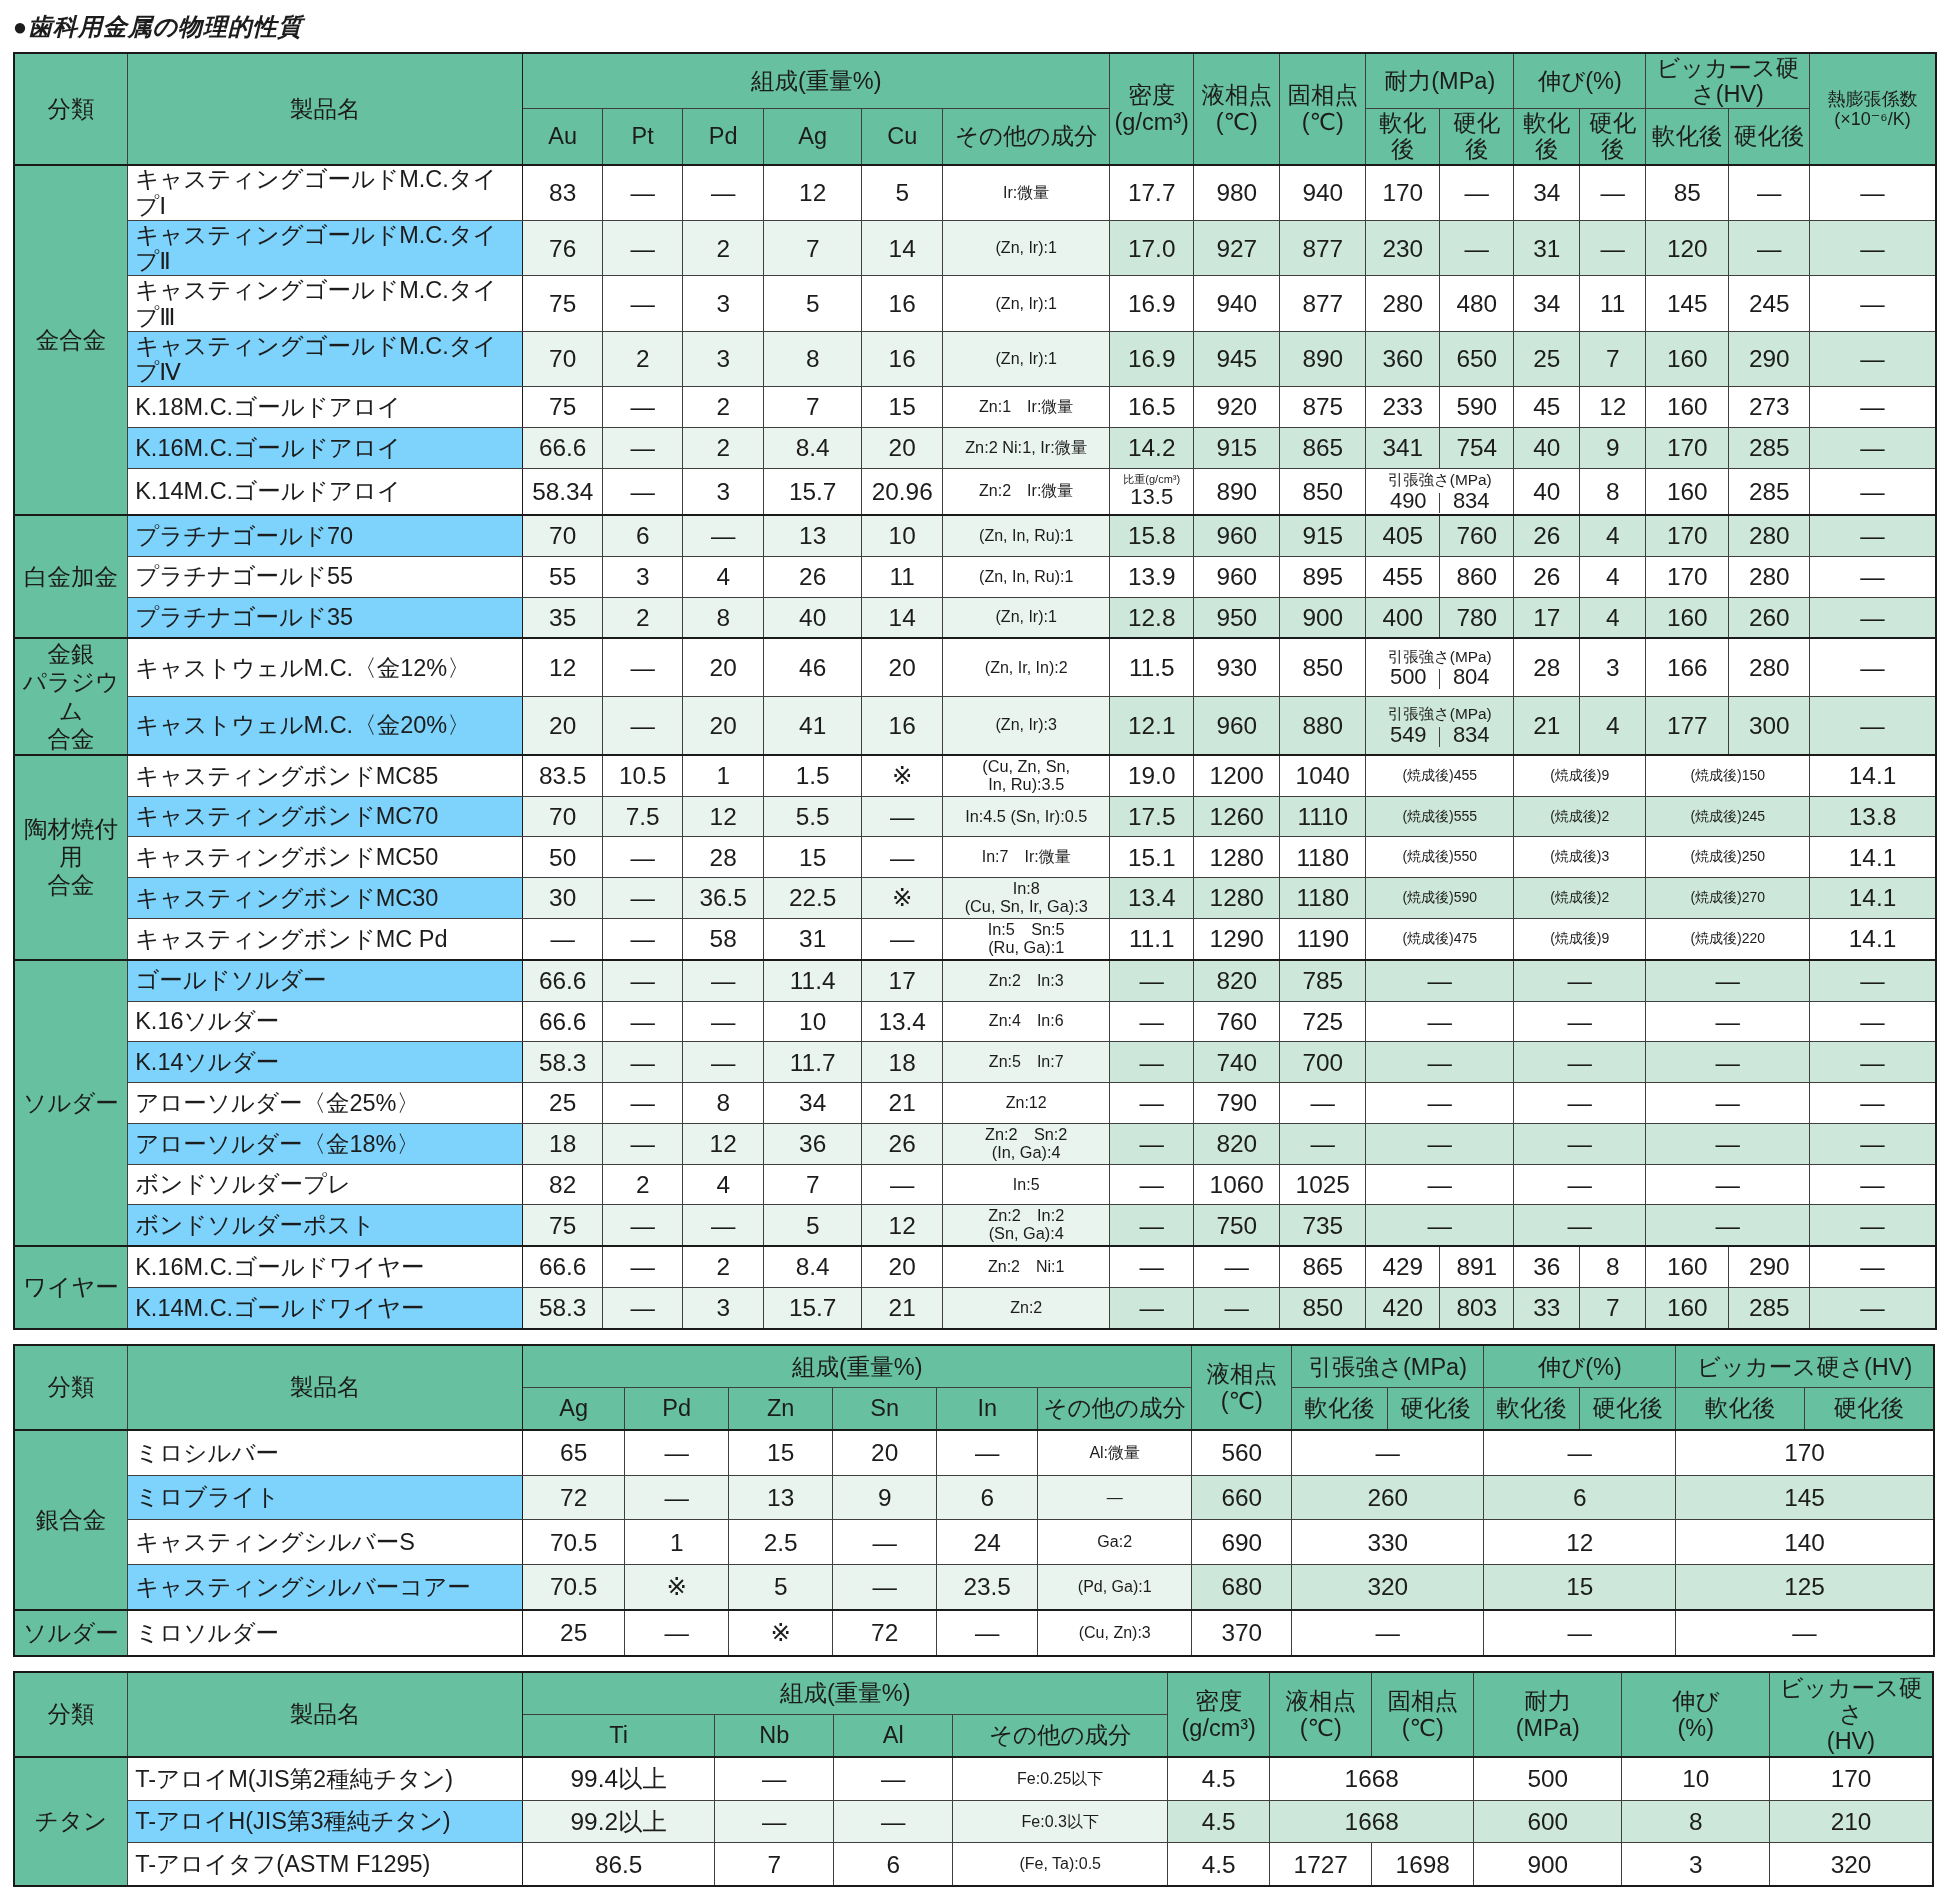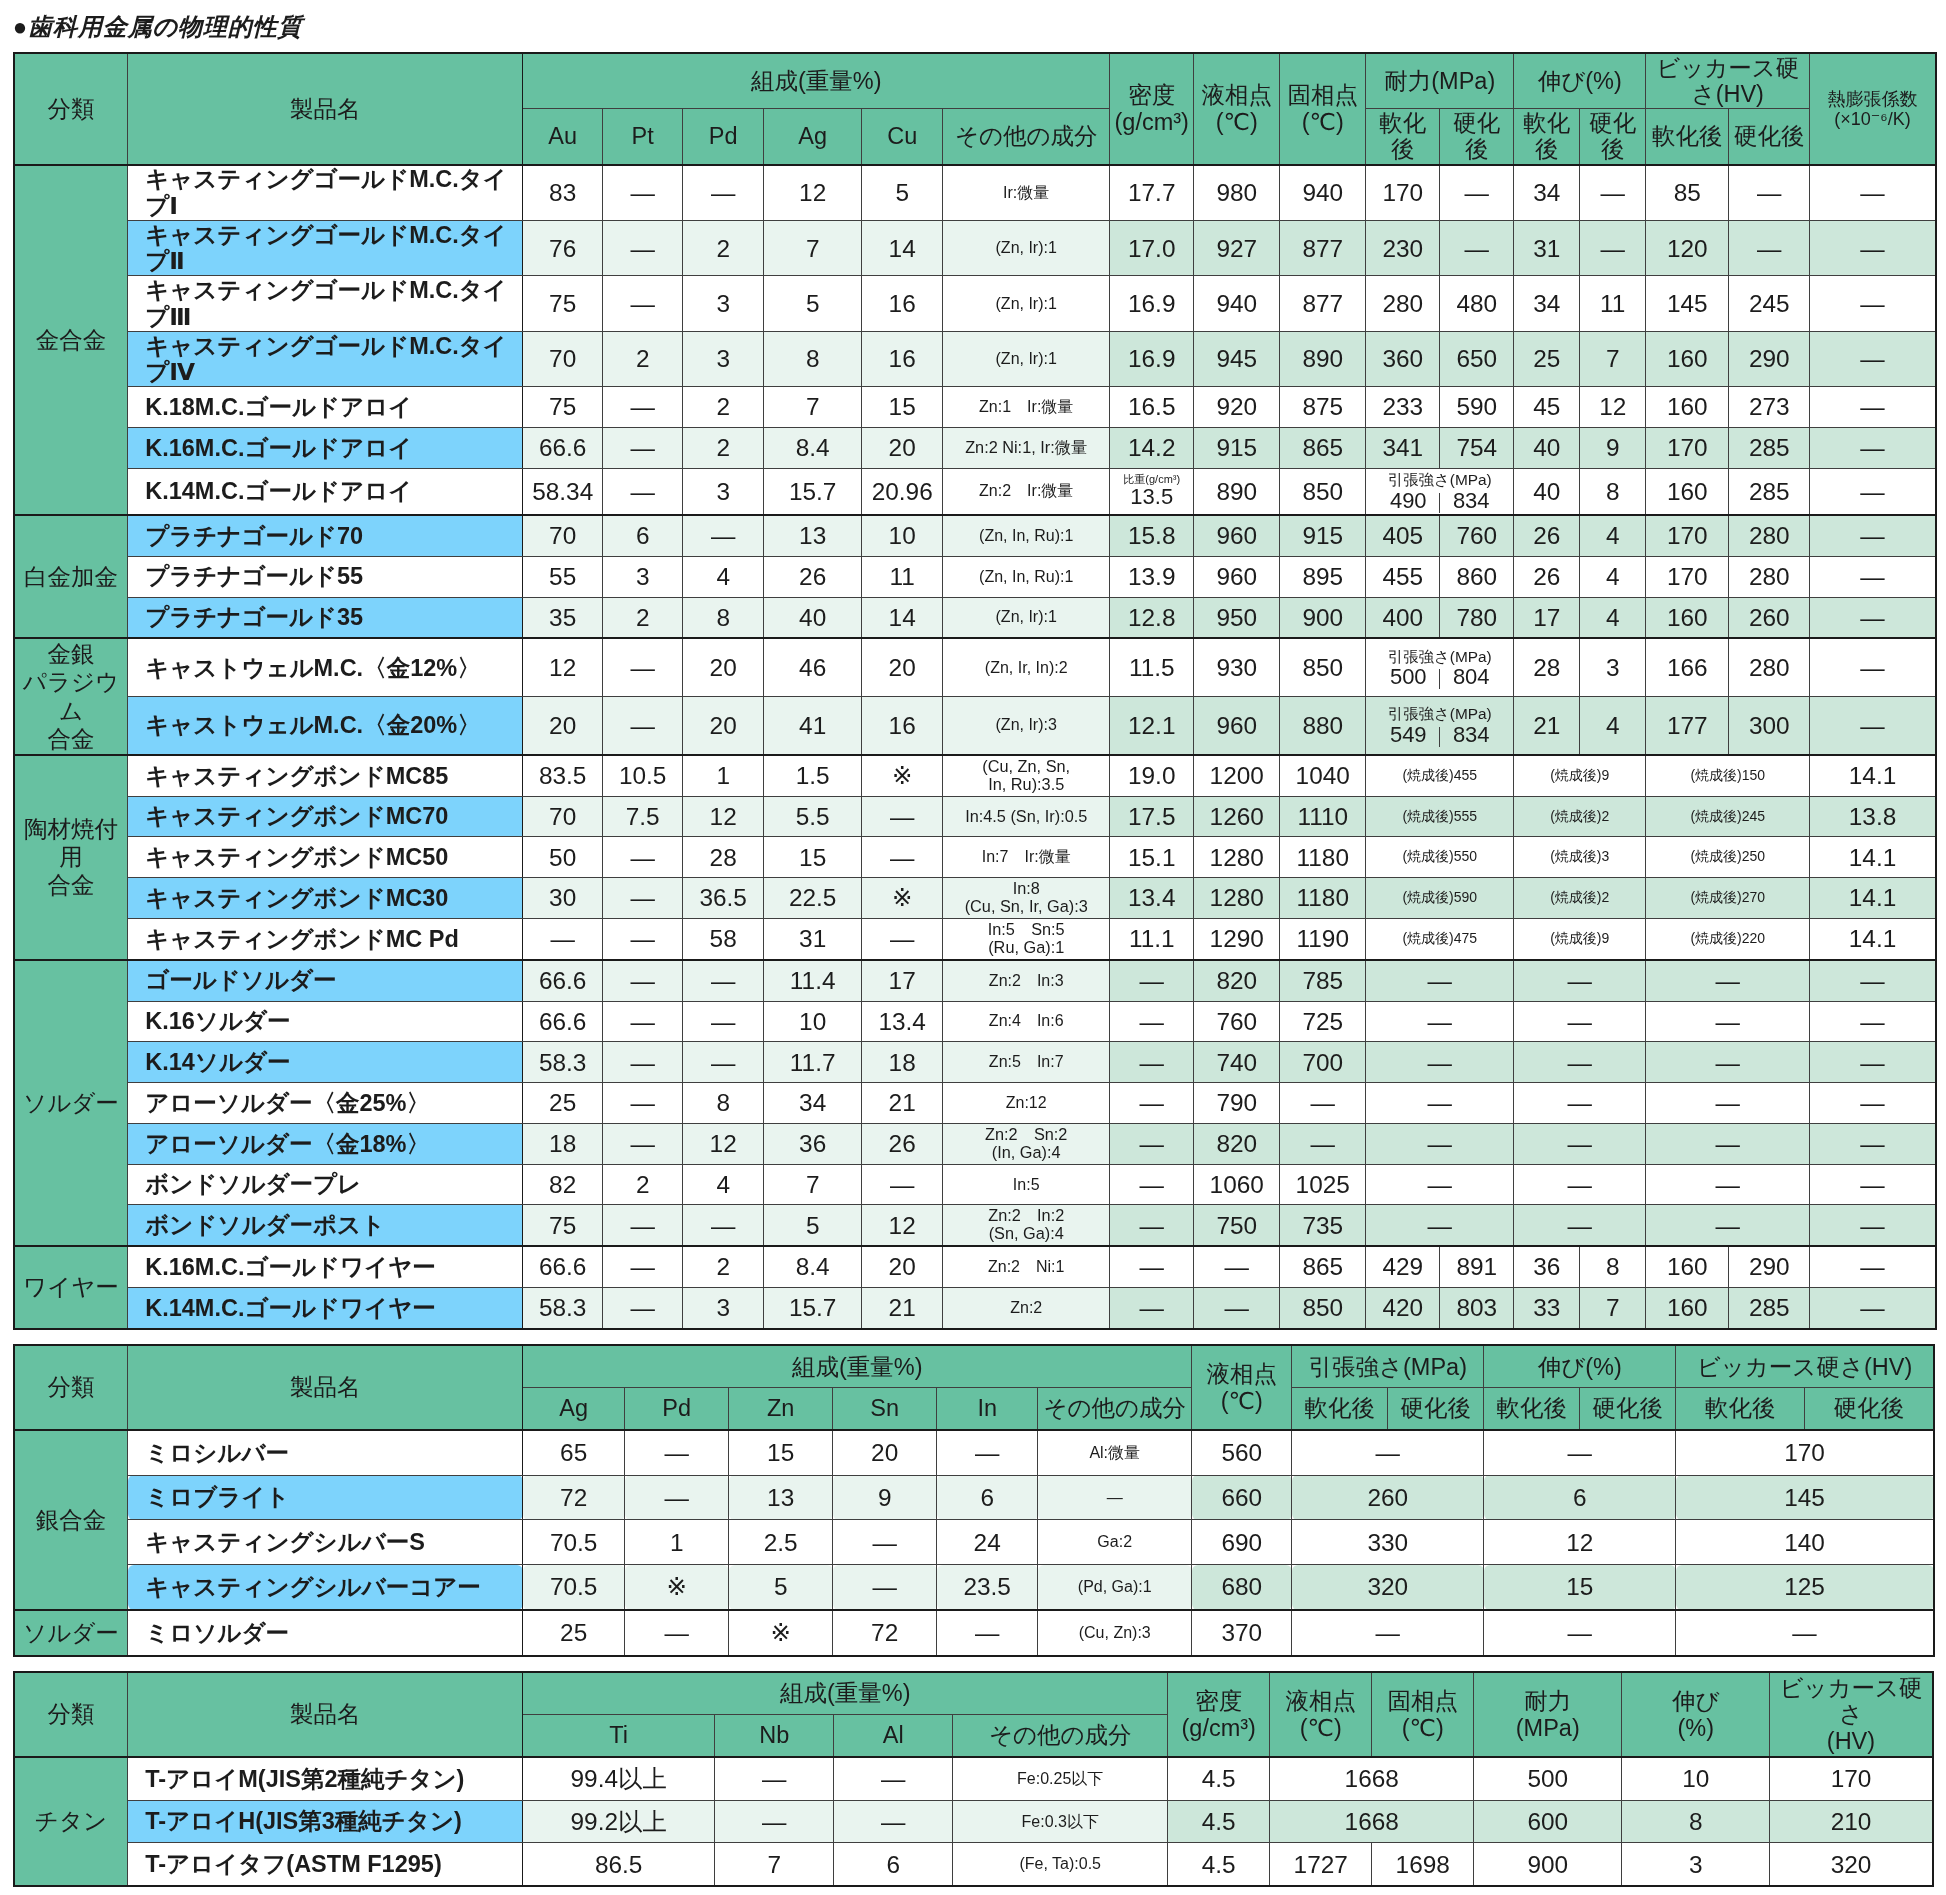--- a/index.html
+++ b/index.html
@@ -42,22 +42,22 @@
   th.xs{font-size:18px;line-height:1.12;}
   th.nmh{border-right:1.8px solid #1a1a1a;}
   th.glabel{
     background:#67c1a1;
     font-weight:normal;
     font-size:23.5px;
     line-height:1.2;
   }
   td.pname{
     text-align:left;
-    padding-left:17px;
-    font-weight:bold;
+    padding-left:7px;
+    font-weight:normal;
     font-size:23.5px;
     border-right:1.8px solid #1a1a1a;
     white-space:normal;
   }
   tbody td{font-size:24.4px;height:38px;}
   tr.alt td.pname{background:#7dd3fc;}
   td.comp.tint{background:#e9f4ef;}
   td.prop.tint{background:#cde7da;}
   tr.gs td, tr.gs th{border-top:2.7px solid #1a1a1a;}
   td.oc{font-size:16px;}
@@ -65,21 +65,21 @@
   td.md{font-size:14px;}
   td.pairc .ph{font-size:15.4px;line-height:1;margin-top:2.7px;}
   td.pairc .pv{
     display:flex;align-items:flex-end;justify-content:center;
     gap:12.7px;font-size:22px;line-height:1.15;
   }
   .vd{display:inline-block;width:0.9px;height:20px;background:#3f3f3f;}
   td.stackc .st1{font-size:11px;line-height:1.1;}
   td.stackc .st2{font-size:22px;line-height:1.1;}
   
-  table.t2 tbody td{height:42px;border-radius:6px;}
+  table.t2 tbody td{height:42px;}
   table.t2 thead th{height:39px;}
   table.t3 tbody td{height:40px;}
   table.t3 thead th{height:39px;}
 </style>
 </head>
 <body>
 
 <div class="page-title">●歯科用金属の物理的性質</div>
 
 <div id="tables">

